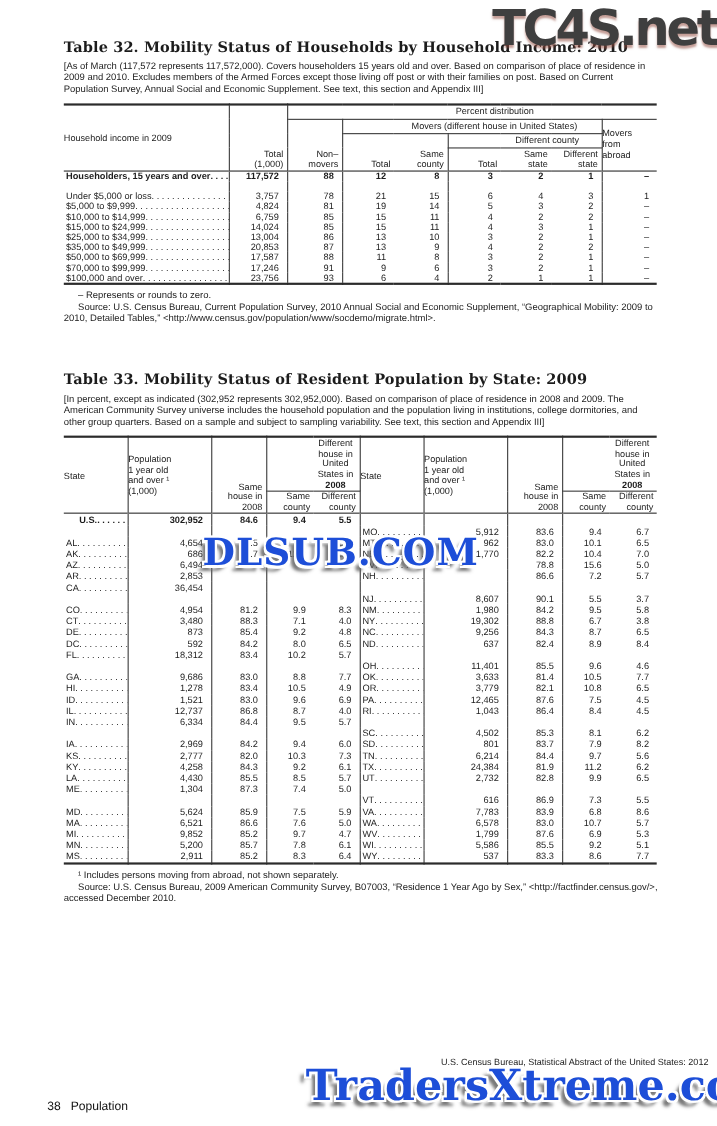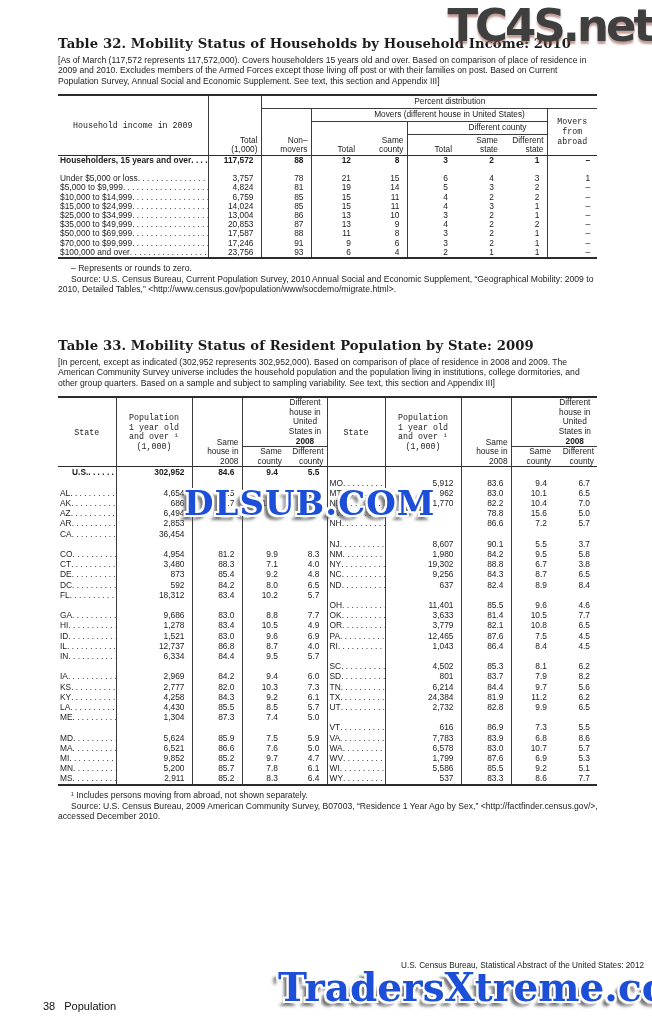--- a/index.html
+++ b/index.html
@@ -11,21 +11,21 @@
   table{border-collapse:collapse;table-layout:fixed;width:539px;
         border-top:2px solid #2b2b2b;border-bottom:2px solid #2b2b2b;}
   th,td{padding:0;font-weight:normal;}
   thead th{font-size:8.3px;line-height:9.6px;vertical-align:bottom;}
   tbody{border-top:1.5px solid #2b2b2b;}
   tbody td{font-size:8.4px;height:9.2px;line-height:9.2px;vertical-align:bottom;}
   .t33 tbody td{height:10.2px;line-height:10.2px;}
   .br{border-right:1px solid #3a3a3a;}
   .grp{text-align:center;vertical-align:middle;border-bottom:1px solid #3a3a3a;padding-left:41px;}
   .hr{text-align:right;padding-right:3px;white-space:pre-line;}
-  .hc{text-align:center;vertical-align:middle;white-space:pre-line;font-family:Liberation Mono, monospace;}
+  .hc{text-align:left;vertical-align:middle;white-space:pre-line;}
   .num{text-align:right;padding-right:7px;white-space:nowrap;}
   .b{font-weight:bold;}
   .stubcell{overflow:hidden;}
   .stubwrap{display:flex;align-items:baseline;overflow:hidden;}
   .lbl{white-space:nowrap;padding-left:2px;}
   .us .lbl{padding-left:14px;}
   .dots{flex:1;overflow:hidden;white-space:nowrap;font-size:8.4px;}
   .dots::before{content:" . . . . . . . . . . . . . . . . . . . . . . . . . . . . . . . . . . . . . . . . . . . .";}
   .dashnote{font-size:8.6px;margin:4px 0 0 13px;}
   .src{font-size:8.6px;line-height:10.4px;margin:1px 0 0 0;text-indent:13px;white-space:pre-line;}

